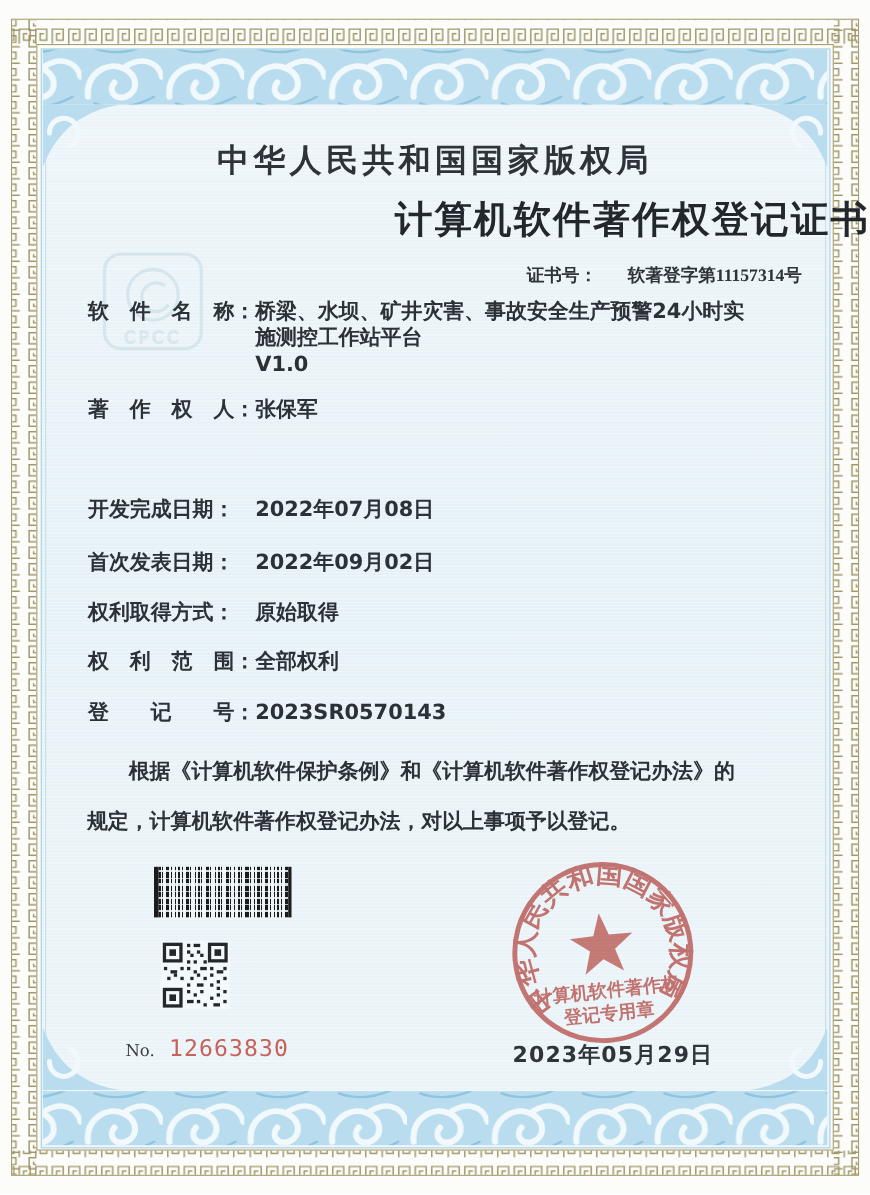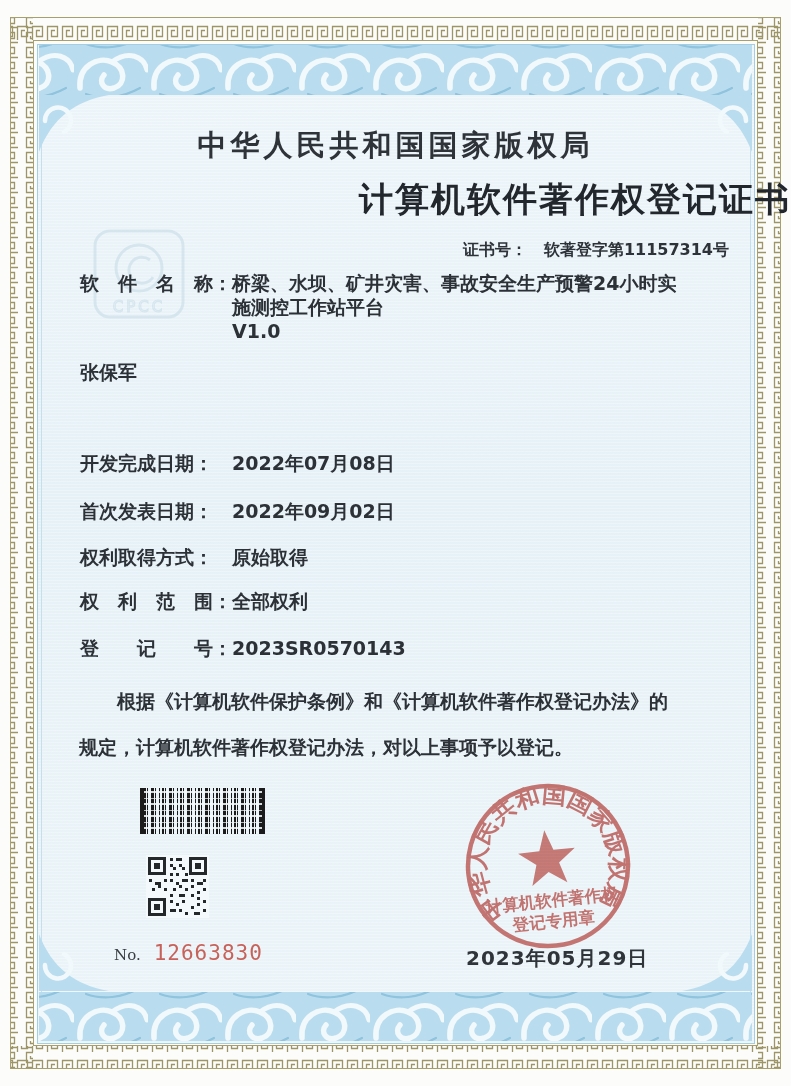--- a/index.html
+++ b/index.html
@@ -29,21 +29,21 @@
     font-size:29px;font-weight:700;letter-spacing:4px;color:#2d3339;
   }
   .title{
     position:absolute;top:177px;left:0;width:100%;text-align:right;
     font-size:34px;font-weight:700;letter-spacing:2px;color:#22272d;
   }
   .certno{
     position:absolute;top:240px;right:62px;
     font-size:16px;font-weight:700;color:#2d3339;white-space:nowrap;
   }
-  .certno .certno-value{margin-left:17px;}
+  .certno .certno-value{margin-left:28px;font-family:Liberation Serif, serif;}
 
   .row{
     position:absolute;left:80px;display:flex;align-items:flex-start;
     font-size:19px;font-weight:700;color:#2b3137;line-height:24px;white-space:nowrap;
   }
   .row .lbl{flex:0 0 152px;width:152px;}
   .row .val .vline{display:block;}
   .row-software{top:271px;}
   .row-author{top:360px;}
   .row-devdate{top:451px;}
@@ -152,20 +152,21 @@
   <div class="row row-software">
     <span class="lbl">软　件　名　称：</span>
     <div class="val">
       <span class="vline">桥梁、水坝、矿井灾害、事故安全生产预警24小时实</span>
       <span class="vline">施测控工作站平台</span>
       <span class="vline">V1.0</span>
     </div>
   </div>
 
   <div class="row row-author">
+    <span class="lbl">著　作　权　人：</span>
     <div class="val">张保军</div>
   </div>
 
   <div class="row row-devdate">
     <span class="lbl">开发完成日期：</span>
     <div class="val">2022年07月08日</div>
   </div>
 
   <div class="row row-pubdate">
     <span class="lbl">首次发表日期：</span>

